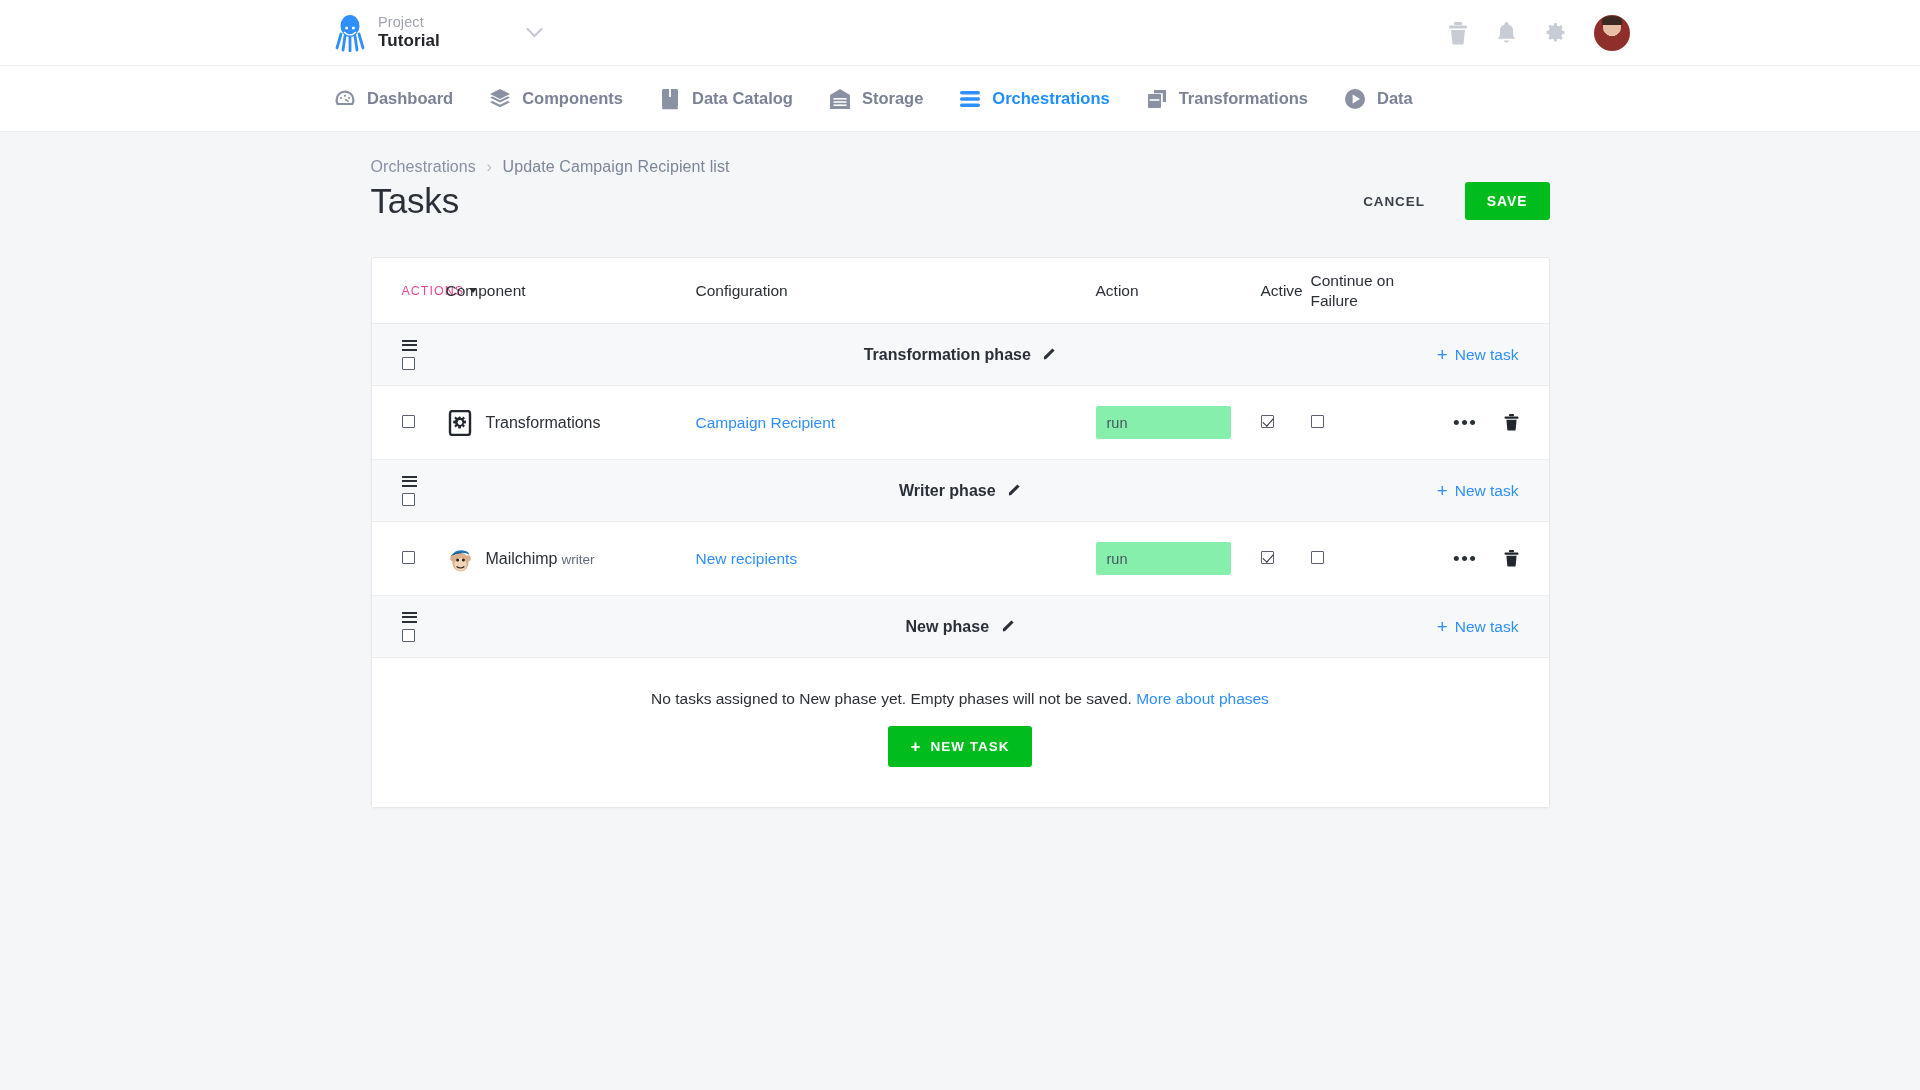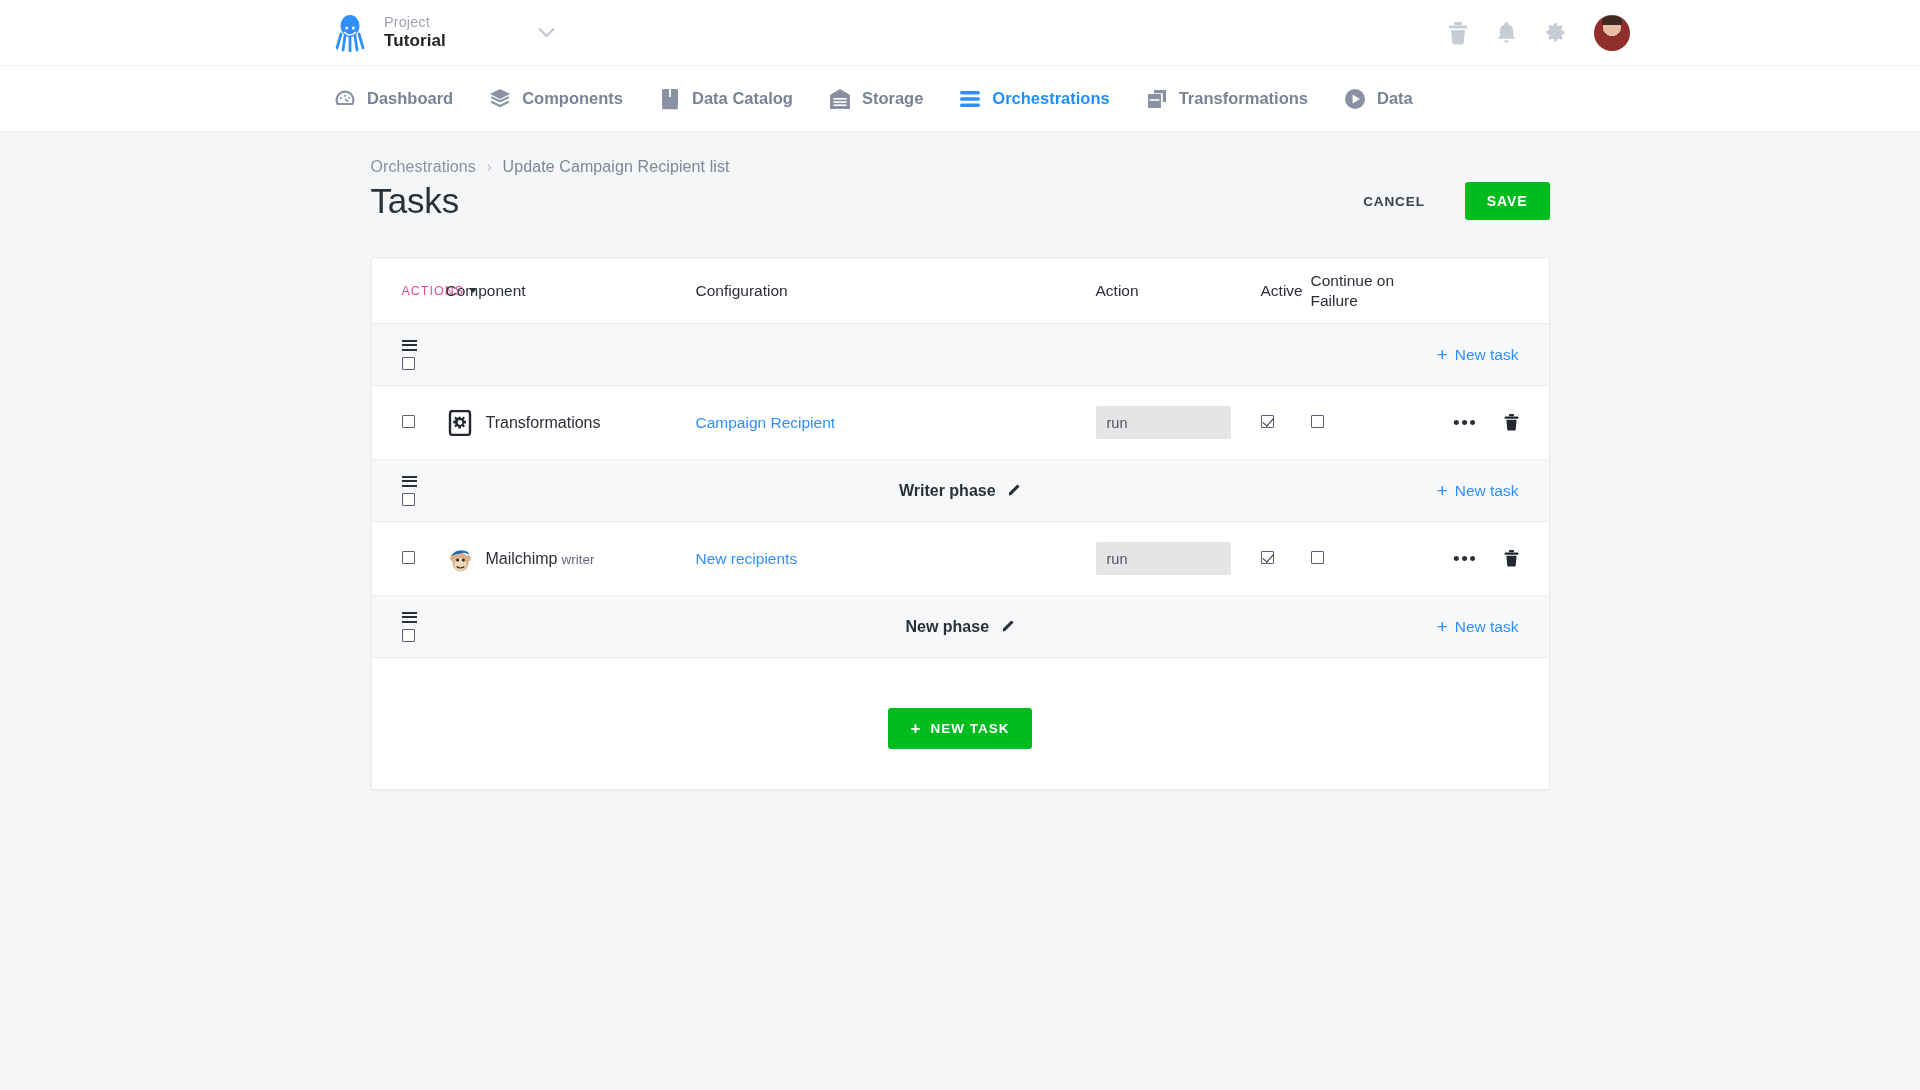--- a/index.html
+++ b/index.html
@@ -18,21 +18,21 @@
     background: #ffffff;
     display: flex;
     align-items: center;
     position: relative;
     border-bottom: 1px solid #f1f2f4;
   }
   .brand {
     display: flex;
     align-items: center;
     margin-left: 334px;
-    gap: 18px;
+    gap: 12px;
   }
   .octo-logo { width: 32px; height: 38px; display:block; }
   .brand-text { line-height: 1.15; }
   .brand-sub {
     font-size: 14.5px;
     color: #a0a5b1;
     letter-spacing: .1px;
   }
   .brand-title {
     font-size: 17px;
@@ -239,21 +239,21 @@
     border-bottom: 1px solid #eceef1;
     height: 74px;
   }
   .comp-cell { display: flex; align-items: center; gap: 12px; }
   .comp-ico { width: 28px; height: 28px; flex: none; display:flex; align-items:center; justify-content:center;}
   .comp-name { font-size: 16px; color: #2b3038; }
   .comp-name .sub { font-size: 13.5px; color: #62697a; margin-left: 4px; }
   .config-link { color: #2f8ffd; font-size: 15.5px; text-decoration: none; cursor: pointer; }
   .action-input {
     width: 135px; height: 33px;
-    background: #e5e5e5;
+    background: #86efac;
     border: 0; border-radius: 2px;
     padding: 0 11px;
     font-family: inherit;
     font-size: 14.5px;
     color: #4e5463;
   }
   .dots { letter-spacing: 1.5px; font-size: 19px; line-height: 10px; color: #2b3038; cursor: pointer; }
   .trash-btn { color: #2b3038; cursor: pointer; display:flex; }
 
   .empty-zone {
@@ -453,20 +453,28 @@
         <div class="c-handle">
           <div class="phase-handle-wrap">
             <span class="drag-bars">
                 <i></i>
                 <i></i>
                 <i></i>
               </span>
             <span class="cbox"></span>
           </div>
         </div>
+        <div class="phase-title">
+          <span>Transformation phase</span>
+          <span class="pencil">
+            <svg width="13" height="13" viewBox="0 0 14 14" fill="#2b3038">
+                <path d="M1 10.6 10.1 1.5l2.4 2.4L3.4 13 1 13.4Z"></path>
+              </svg>
+          </span>
+        </div>
         <a class="new-task-link">
           <span class="plus">+</span>
           <span>New task</span>
         </a>
       </div>
 
       <div class="trow task-row">
         <div class="c-handle">
           <span class="cbox"></span>
         </div>
@@ -594,20 +602,24 @@
               </svg>
           </span>
         </div>
         <a class="new-task-link">
           <span class="plus">+</span>
           <span>New task</span>
         </a>
       </div>
 
       <div class="empty-zone">
+        <div class="empty-text">
+          <span>No tasks assigned to New phase yet. Empty phases will not be saved.</span>
+          <a>More about phases</a>
+        </div>
         <button class="btn-newtask">
           <span class="plus">+</span>
           <span>NEW TASK</span>
         </button>
       </div>
 
     </div>
   </div>
 </div>
 

